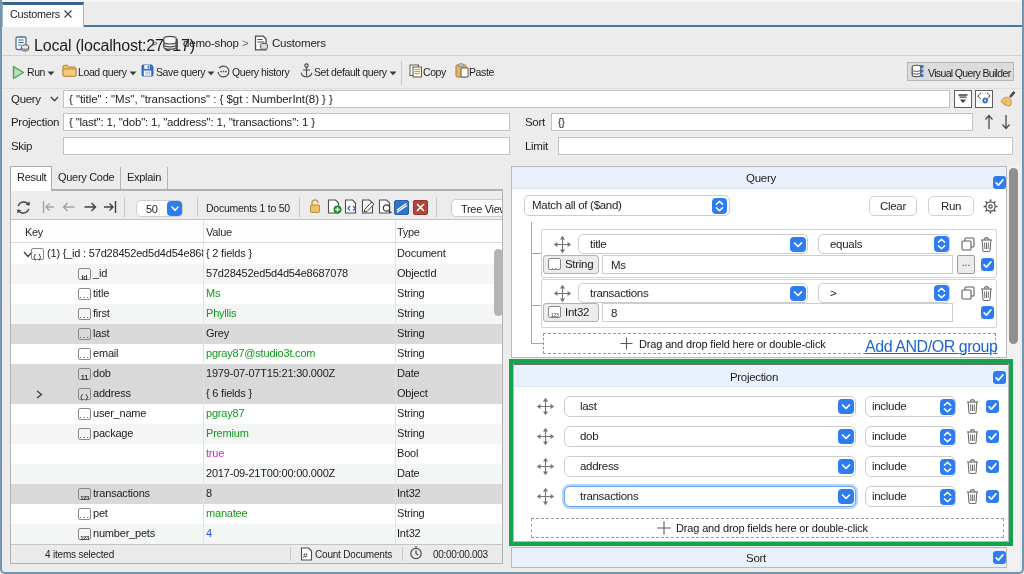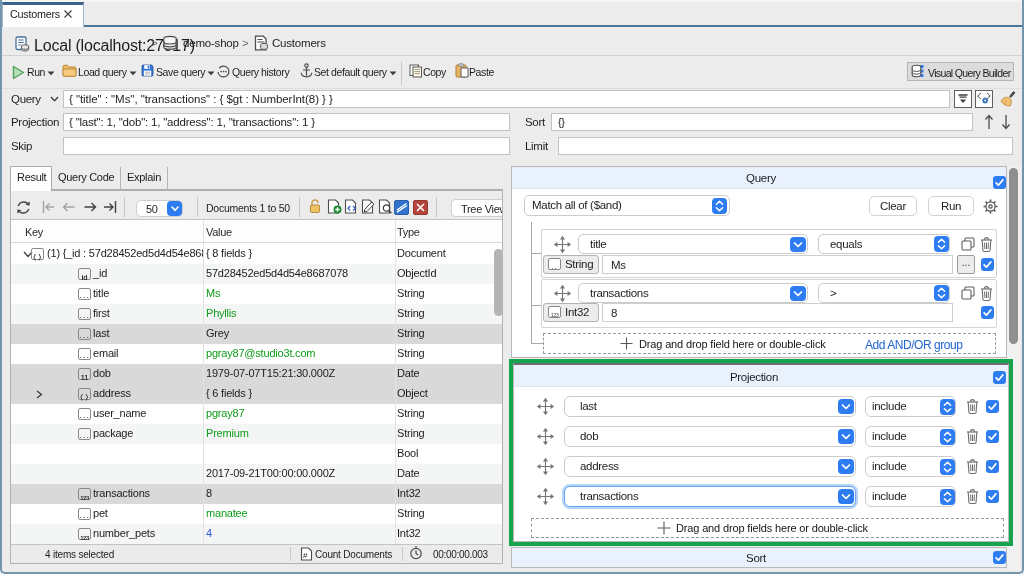--- a/index.html
+++ b/index.html
@@ -258,21 +258,21 @@
   <div class="abs" style="left:395px;top:220px;width:1px;height:324px;background:#e2e2e2;z-index:5"></div>
   <div class="trow" style="top:244px;background:#ffffff">
     <svg style="left:12px;top:7px" width="10" height="7" viewBox="0 0 10 7">
         <path d="M1 1 L5 5.5 L9 1" fill="none" stroke="#3c3c3c" stroke-width="1.3"></path>
       </svg>
     <div class="kc">
         <span class="kic" style="left:20px"><span style="font-size:6.5px;color:#333;letter-spacing:-0.5px;position:relative;top:-0.5px;left:-0.5px">❬❭</span></span>
         <span class="ktx" style="left:36px">(1) {_id : 57d28452ed5d4d54e8687078</span>
       </div>
     <div class="vc">
-        <span class="ktx" style="left:2px;color:#1c1c1c">{ 8 fields }</span>
+        <span class="ktx" style="left:2px;color:#1c1c1c">{ 2 fields }</span>
       </div>
     <div class="tc">
         <span class="ktx" style="left:1px">Document</span>
       </div>
   </div>
   <div class="trow" style="top:264px;background:#f4f5f5">
     <div class="kc">
         <span class="kic" style="left:67px"><span style="font-size:7px;color:#333;font-weight:bold;position:relative;top:0.5px">id</span></span>
         <span class="ktx" style="left:82px">_id</span>
       </div>
@@ -376,20 +376,23 @@
         <span class="ktx" style="left:82px">package</span>
       </div>
     <div class="vc">
         <span class="ktx" style="left:2px;color:#0e9c17">Premium</span>
       </div>
     <div class="tc">
         <span class="ktx" style="left:1px">String</span>
       </div>
   </div>
   <div class="trow" style="top:444px;background:#ffffff">
+    <div class="vc">
+        <span class="ktx" style="left:2px;color:#c52bc5">true</span>
+      </div>
     <div class="tc">
         <span class="ktx" style="left:1px">Bool</span>
       </div>
   </div>
   <div class="trow" style="top:464px;background:#f4f5f5">
     <div class="vc">
         <span class="ktx" style="left:2px;color:#1c1c1c">2017-09-21T00:00:00.000Z</span>
       </div>
     <div class="tc">
         <span class="ktx" style="left:1px">Date</span>
@@ -568,21 +571,21 @@
   <div class="txt" style="left:611px;top:306.5px;font-size:11.5px">8</div>
   <svg style="left:981px;top:306px" width="13" height="13" viewBox="0 0 13 13">
       <rect x="0" y="0" width="13" height="13" rx="3.2" fill="#2e7cf2"></rect>
       <path d="M3.1 6.8 L5.4 9.2 L9.9 3.9" fill="none" stroke="#fff" stroke-width="1.7" stroke-linecap="round" stroke-linejoin="round"></path>
     </svg>
   <div class="abs" style="left:543px;top:333px;width:453px;height:21px;border:1px dashed #9a9a9a"></div>
   <svg style="left:620px;top:337px" width="13" height="13" viewBox="0 0 13 13">
       <path d="M6.5 0.5 V12.5 M0.5 6.5 H12.5" stroke="#5a5a5a" stroke-width="1.1"></path>
     </svg>
   <div class="txt" style="left:639px;top:338px;font-size:11px;letter-spacing:-0.15px;color:#161616">Drag and drop field here or double-click</div>
-  <div class="txt" style="left:865px;top:338px;font-size:12px;letter-spacing:-0.45px;color:#2065cf;">Add AND/OR group</div>
+  <div class="txt" style="left:865px;top:338px;font-size:16px;letter-spacing:-0.45px;color:#2065cf;text-decoration:underline">Add AND/OR group</div>
   <div class="abs" style="left:513px;top:363px;width:496px;height:179px;background:#fff;border:1px solid #b9b9b9;border-top:2px solid #6e6e6e"></div>
   <div class="hdrblue" style="left:514px;top:365px;width:494px;height:22px;border-bottom:1px solid #dbe6f2"></div>
   <div class="txt" style="left:507px;top:371px;width:494px;text-align:center;font-size:11.5px">Projection</div>
   <svg style="left:993px;top:371px" width="13" height="13" viewBox="0 0 13 13">
       <rect x="0" y="0" width="13" height="13" rx="3.2" fill="#2e7cf2"></rect>
       <path d="M3.1 6.8 L5.4 9.2 L9.9 3.9" fill="none" stroke="#fff" stroke-width="1.7" stroke-linecap="round" stroke-linejoin="round"></path>
     </svg>
   <svg style="left:537px;top:397.5px" width="17" height="17" viewBox="0 0 17 17">
       <g stroke="#757575" stroke-width="1.1" fill="#757575">
         <path d="M8.5 3 V14 M3 8.5 H14" fill="none"></path>

